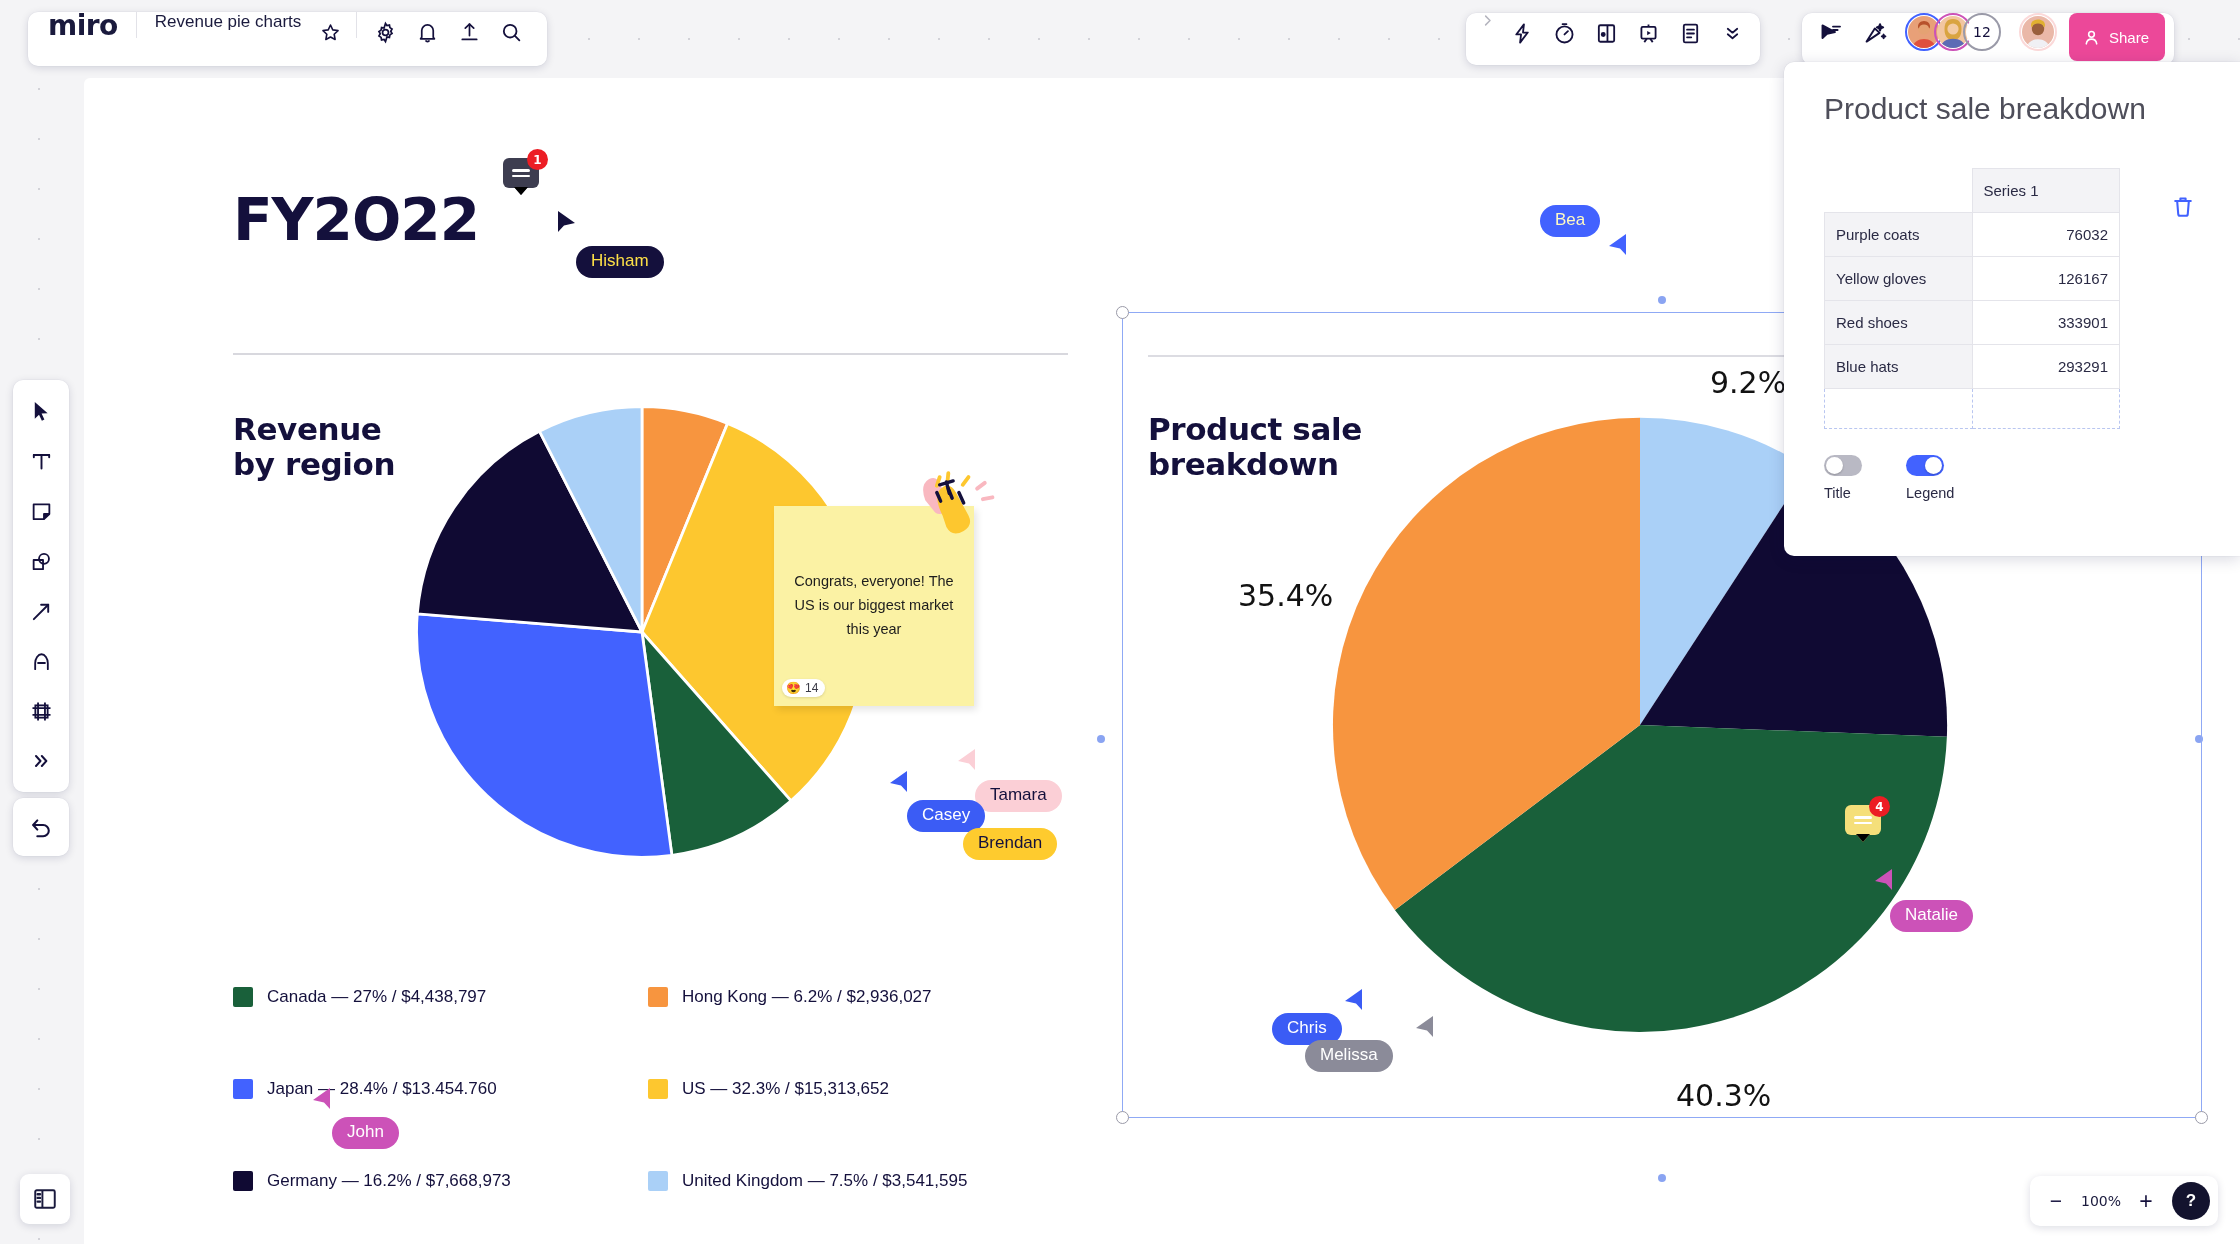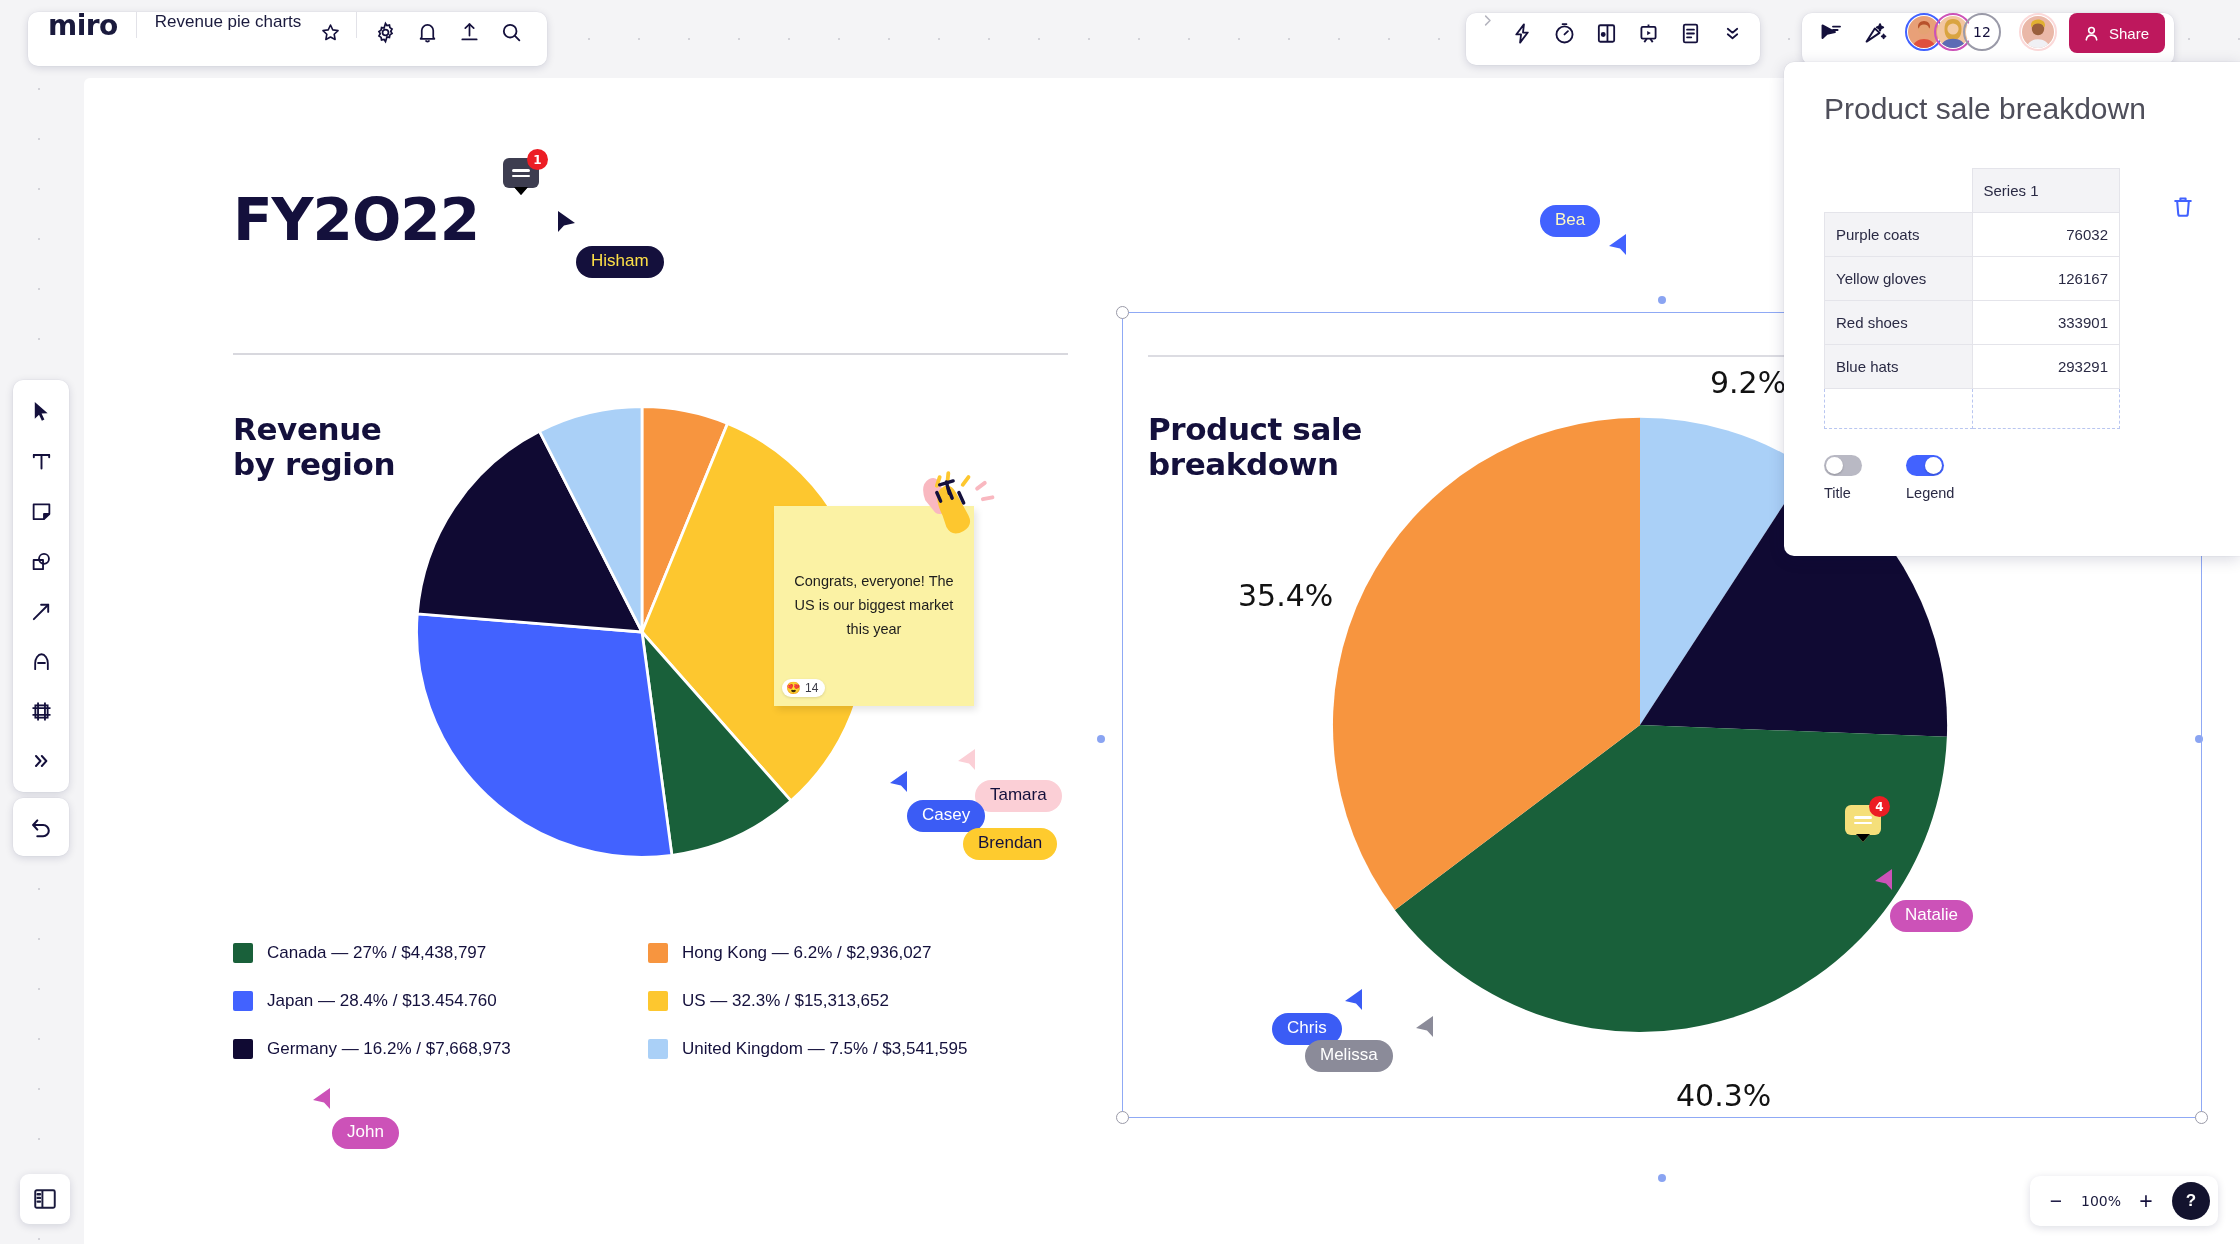--- a/index.html
+++ b/index.html
@@ -52,22 +52,22 @@
 
   .avatars { display: flex; align-items: center; margin: 0 4px 0 6px; }
   .av { width: 38px; height: 38px; border-radius: 50%; margin-left: -9px;
         display: flex; align-items: center; justify-content: center;
         font-size: 14px; color: #1a1a3d; position: relative; }
   .av:first-child { margin-left: 0; }
   .av .ring { position: absolute; inset: 0; border-radius: 50%; border: 2.5px solid; }
   .av .face { position: absolute; inset: 3px; border-radius: 50%; overflow: hidden; }
   .av-solo { margin-left: 10px; }
   #share-btn {
-    display: flex; align-items: center; gap: 8px; height: 40px; padding: 0 16px 0 13px;
-    background: #be185d; color: #fff; border-radius: 8px; font-size: 15px; cursor: pointer;
+    display: flex; align-items: center; gap: 8px; height: 48px; padding: 0 16px 0 13px;
+    background: #ec4899; color: #fff; border-radius: 8px; font-size: 15px; cursor: pointer;
     margin-left: 8px;
   }
 
   
   #rail {
     position: absolute; left: 13px; top: 380px; width: 56px;
     background: #fff; border-radius: 10px; padding: 7px 0;
     box-shadow: 0 2px 9px rgba(9,13,64,.14), 0 0 0 .5px rgba(9,13,64,.04);
     display: flex; flex-direction: column; align-items: center; gap: 2px; z-index: 55;
   }
@@ -100,21 +100,21 @@
   #heading-left { left: 233px; top: 412px; }
   #heading-right { left: 1148px; top: 412px; }
 
   .pie-wrap { position: absolute; }
   #pie-left { left: 412px; top: 402px; width: 460px; height: 460px; }
   #pie-right { left: 1320px; top: 405px; width: 640px; height: 640px; }
 
   
   #legend-left { position: absolute; left: 233px; top: 943px; width: 790px;
     display: grid; grid-template-columns: 1fr 1fr; row-gap: 28px; column-gap: 40px; }
-  .lg-item { display: flex; align-items: flex-end; gap: 14px; }
+  .lg-item { display: flex; align-items: flex-end; gap: 14px; margin-top: 44px; }
   .lg-sw { width: 20px; height: 20px; border-radius: 2px; flex: none; }
   .lg-tx { font-size: 17px; color: #14103c; white-space: nowrap; }
 
   
   #sel-frame { position: absolute; left: 1122px; top: 312px; width: 1080px; height: 806px;
     border: 1.5px solid #8fa9f5; z-index: 20; pointer-events: none; }
   .handle { position: absolute; width: 13px; height: 13px; border-radius: 50%;
     background: #fff; border: 1.7px solid #9a9aa8; }
   .hdot { position: absolute; width: 8px; height: 8px; border-radius: 50%; background: #8aa4f2; }
   #frame-line { position: absolute; left: 1148px; top: 355px; width: 1030px; height: 1.5px;

